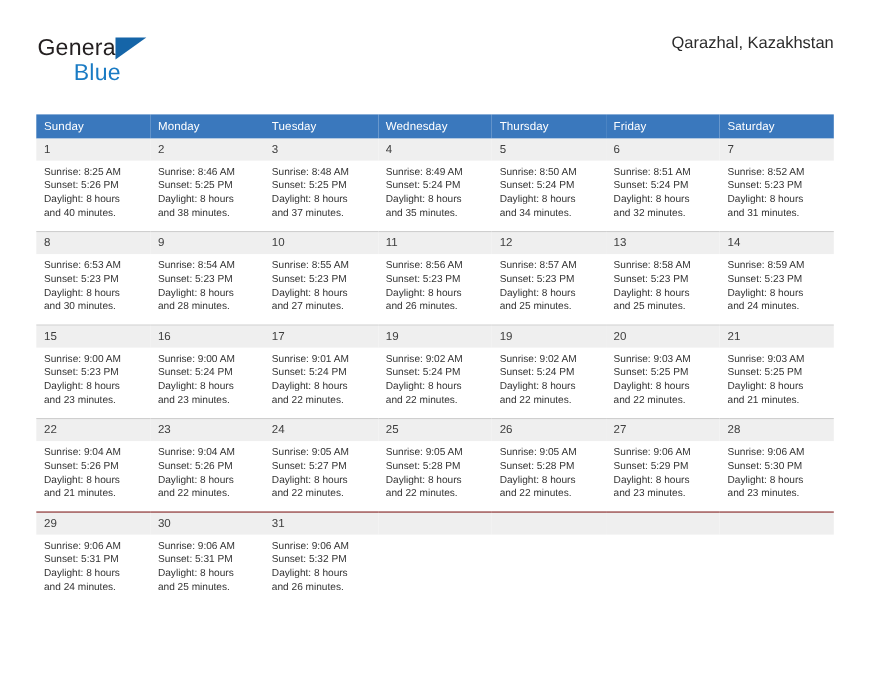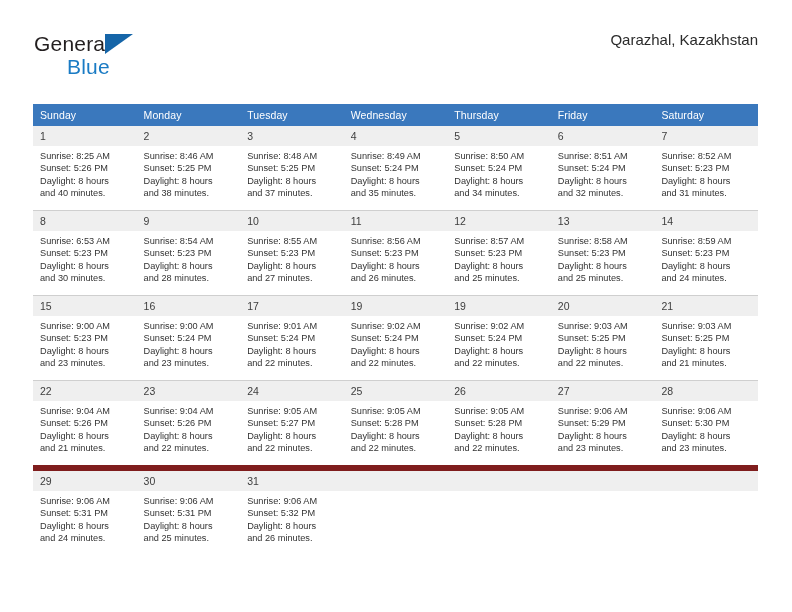--- a/index.html
+++ b/index.html
@@ -110,21 +110,21 @@
     padding: 0;
     width: 103.57px;
   }
   .week-row > td {
     border-top: 1px solid #cfcfcf;
   }
   .week-row.first-week > td {
     border-top: none;
   }
   .week-row.last-week > td {
-    border-top: 6px solid #7f1d1d;
+    border-top: 1px solid #7f1d1d;
   }
   .cell {
     height: 84px;
     box-sizing: border-box;
   }
   .daynum {
     background: #efefef;
     font-size: 10.5px;
     line-height: 12px;
     color: #3d3d3d;

